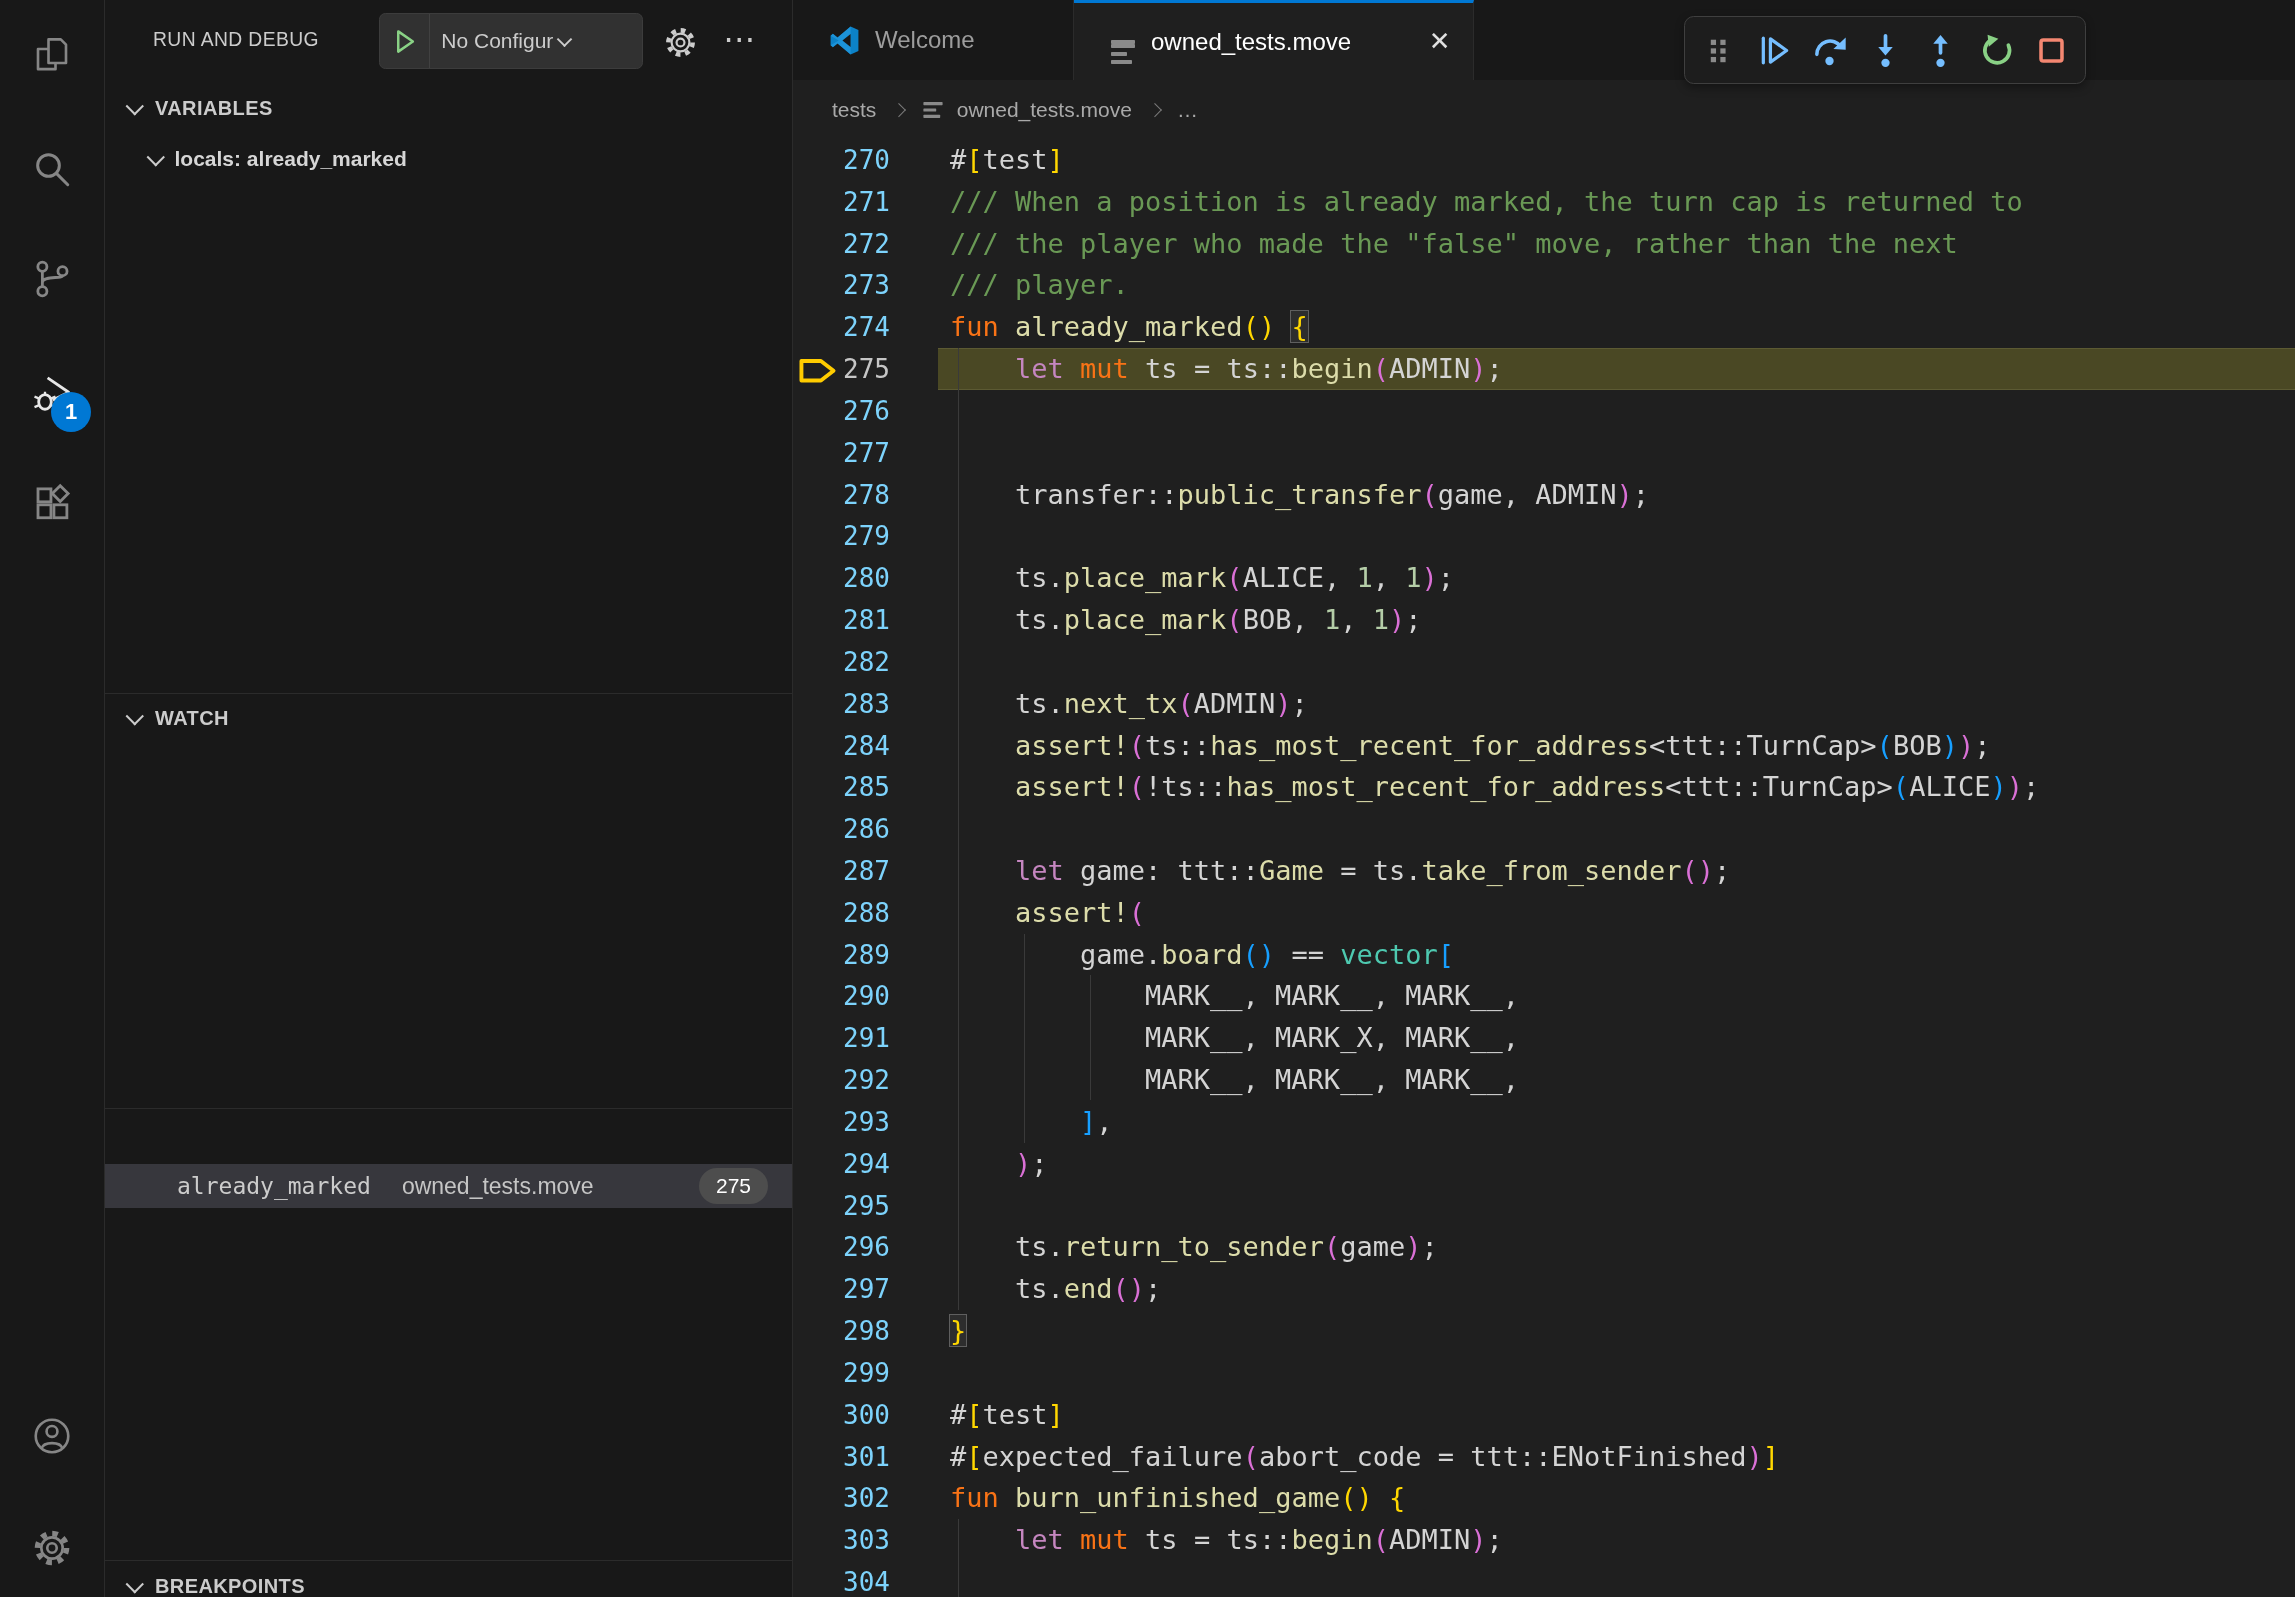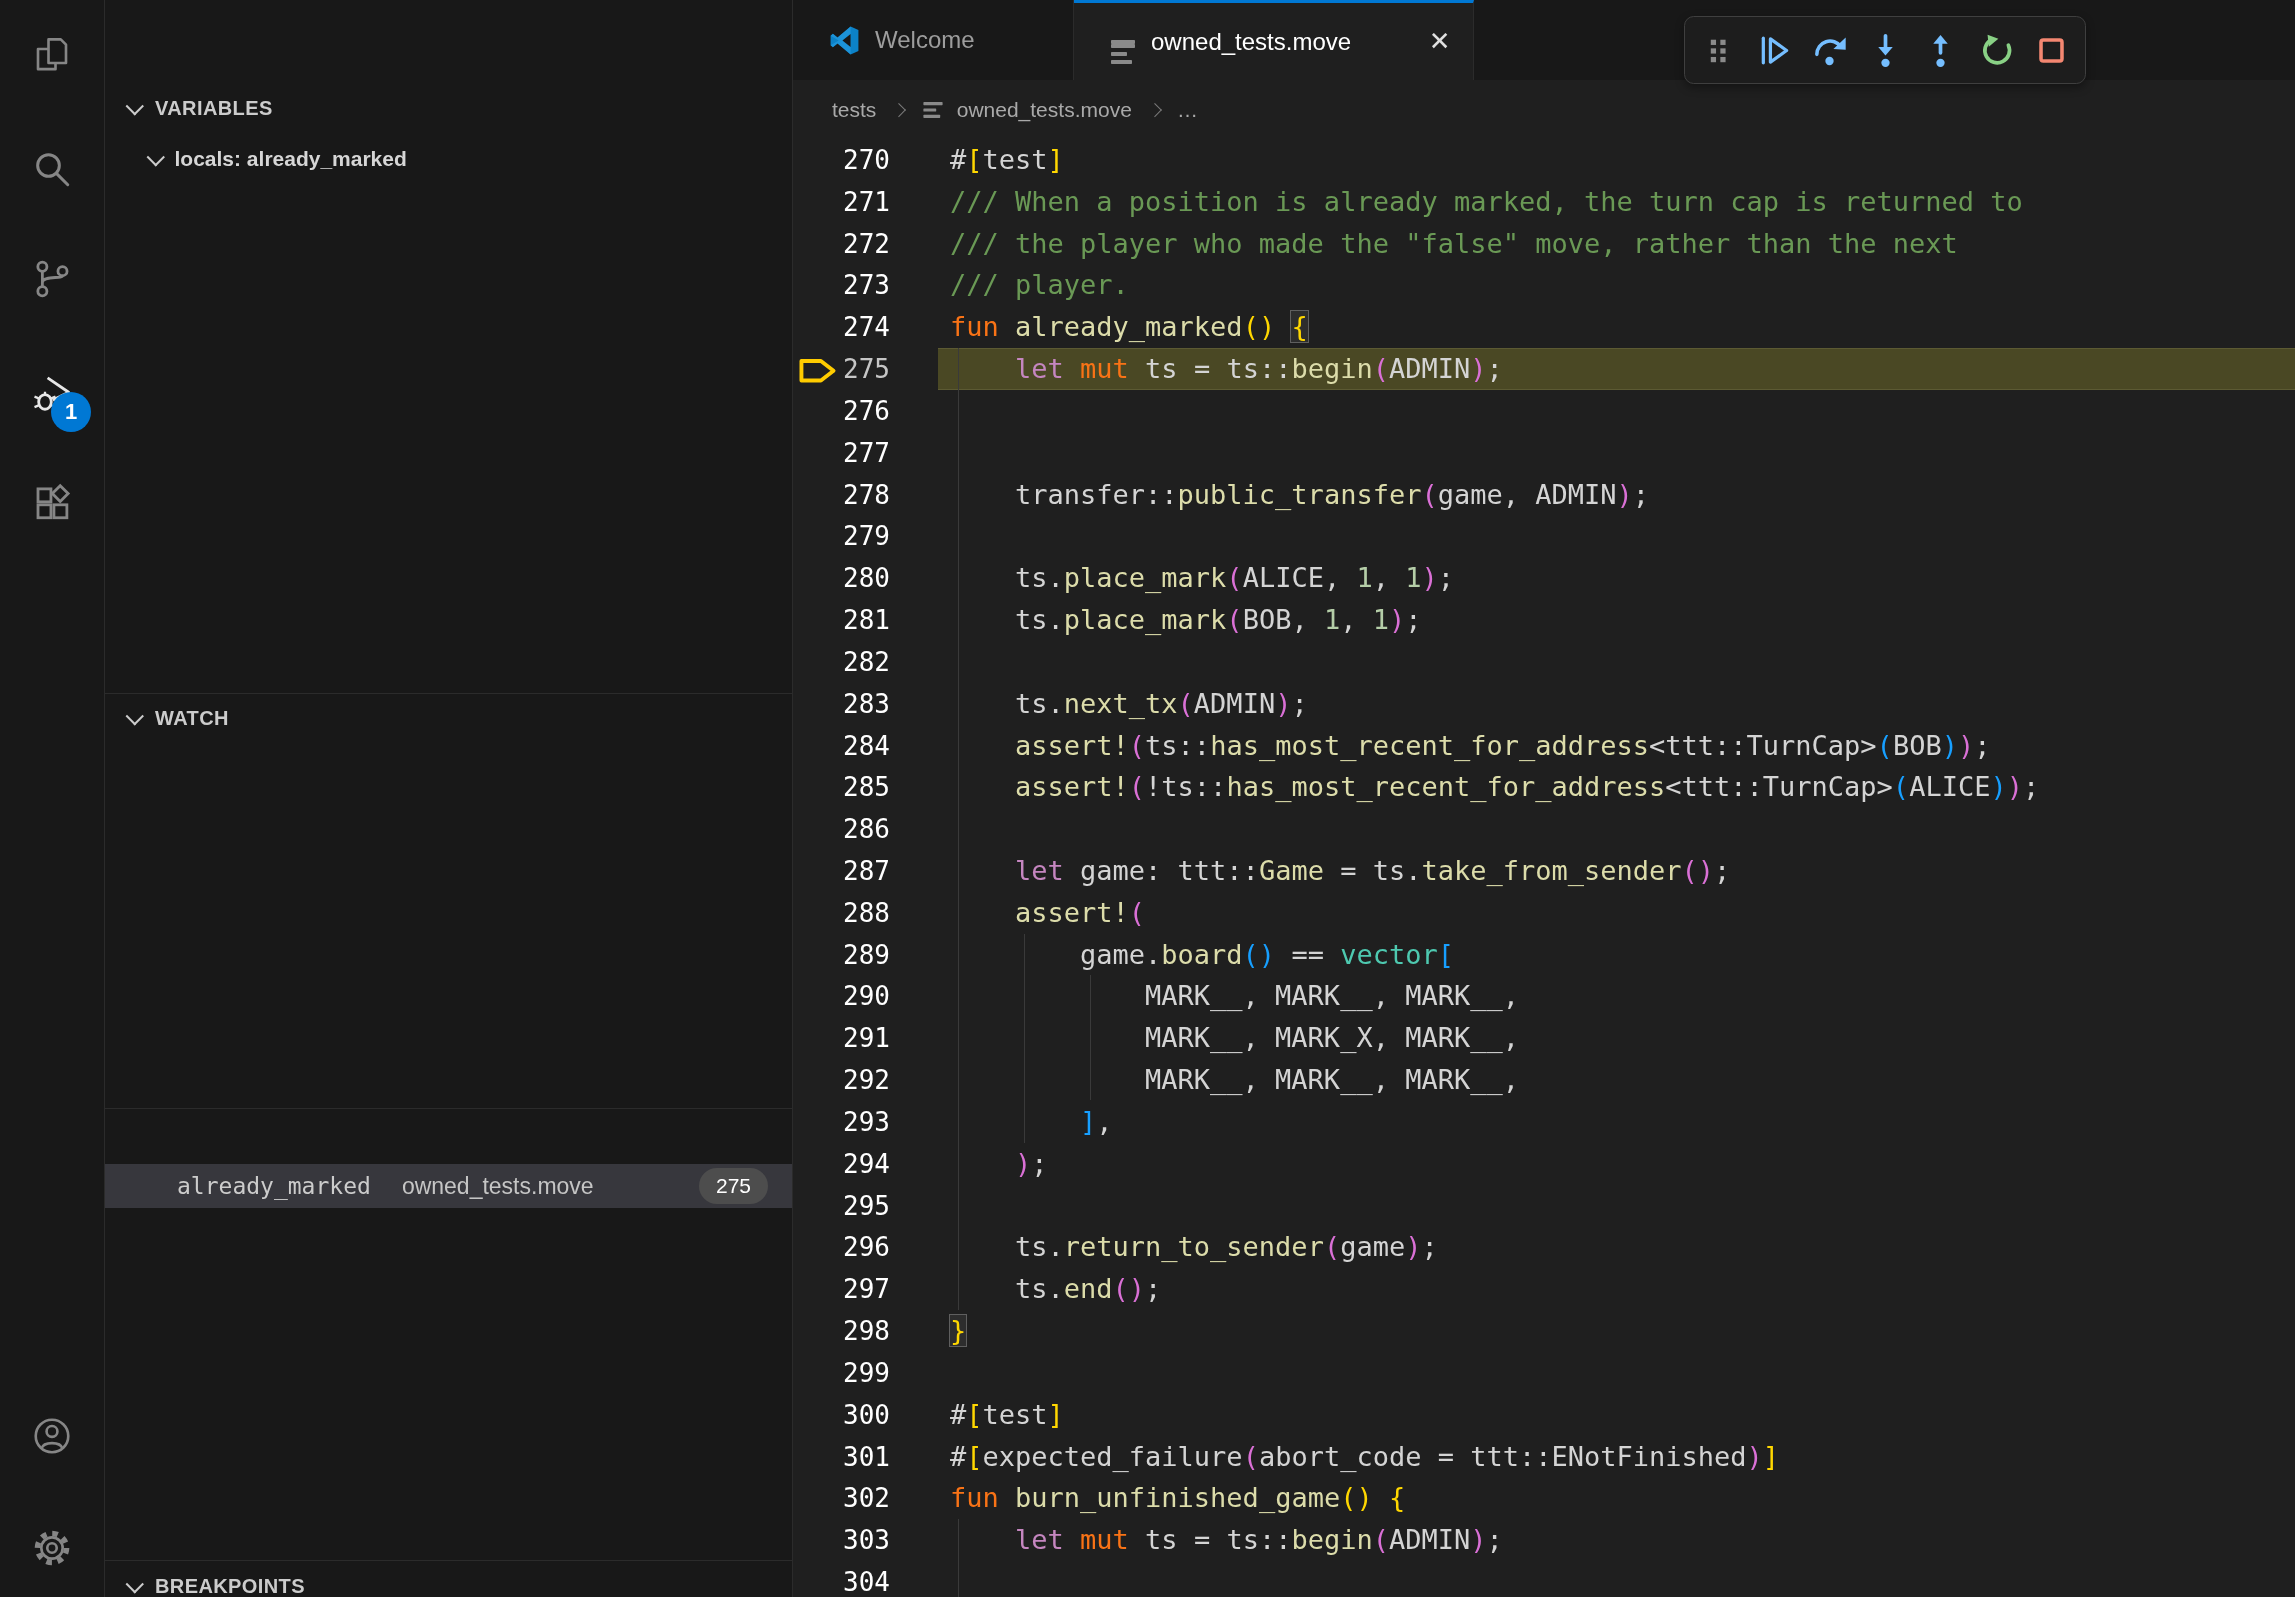--- a/index.html
+++ b/index.html
@@ -92,21 +92,21 @@
             transform:rotate(45deg); margin:0 17.7px; flex:none; }
   .bc-item { cursor:pointer; white-space:nowrap; }
   .breadcrumb .move-icon { margin-right:11.3px; transform:scale(.8); }
 
   
   .code-area { position:absolute; left:0; top:139px; right:0; bottom:0; overflow:hidden;
                font-family:"DejaVu Sans Mono", monospace; font-size:27px; }
   .code-line { position:absolute; left:0; width:100%; height:42px; line-height:42px; }
   .hl-bar { position:absolute; left:145px; right:0; height:42px; background:#4a4824;
             border-top:1.6px solid #5c5a33; border-bottom:1.6px solid #5c5a33; z-index:0; }
-  .lnum { position:absolute; left:0; width:97px; text-align:right; color:#ffffff;
+  .lnum { position:absolute; left:0; width:97px; text-align:right; color:#7dd3fc;
           font-size:26px; z-index:2; cursor:pointer; }
   .lnum.cur { color:#c6c6c6; }
   .lcontent { position:absolute; left:157px; white-space:pre; z-index:2; cursor:text; }
   .gut-icon { position:absolute; left:4.8px; top:6.4px; width:39px; height:29px; z-index:3; }
   .guide { position:absolute; width:0; border-left:1.6px solid #3a3a3a; z-index:1; }
   .tk-w{color:#d4d4d4} .tk-kw{color:#f97316} .tk-ctl{color:#c586c0} .tk-fn{color:#dcdcaa}
   .tk-ty{color:#4ec9b0} .tk-cm{color:#6a9955} .tk-num{color:#b5cea8}
   .tk-b1{color:#ffd700} .tk-b2{color:#da70d6} .tk-b3{color:#179fff}
   .tk-b1m{color:#ffd700; outline:1.6px solid #5f5f5f; background:rgba(110,110,110,.18)}
 </style>
@@ -162,20 +162,40 @@
     <div class="ab-item" style="top:1508px">
       <svg viewBox="0 0 24 24" fill="none" stroke="currentColor">
         <circle cx="12" cy="12" r="8.3" stroke-width="3.2" stroke-dasharray="3.2 3.3"></circle>
         <circle cx="12" cy="12" r="6.1" stroke-width="1.5"></circle>
           <circle cx="12" cy="12" r="2.7" stroke-width="1.5"></circle>
       </svg>
     </div>
   </div>
 
   <div class="sidebar">
+    <div class="sb-header">
+      <span class="sb-title">RUN AND DEBUG</span>
+      <div class="cfg-btn">
+        <span class="cfg-play">
+          <svg viewBox="0 0 20 24" fill="none" stroke="#89d185" stroke-width="2.2" stroke-linejoin="round">
+            <path d="M4 3 L17 12 L4 21 Z"></path>
+          </svg>
+        </span>
+        <span class="cfg-label">No Configur</span>
+        <span class="chev small cfg-chev"></span>
+      </div>
+      <span class="sb-gear">
+        <svg viewBox="0 0 24 24" fill="none" stroke="currentColor">
+          <circle cx="12" cy="12" r="8.3" stroke-width="3.2" stroke-dasharray="3.2 3.3"></circle>
+          <circle cx="12" cy="12" r="6.1" stroke-width="1.5"></circle>
+            <circle cx="12" cy="12" r="2.7" stroke-width="1.5"></circle>
+        </svg>
+      </span>
+      <span class="sb-dots">⋯</span>
+    </div>
 
     <div class="sec-header" style="top:87px">
       <span class="chev"></span>
       <span class="sec-title">VARIABLES</span>
     </div>
     <div class="locals-row">
       <span class="chev"></span>
       <span class="locals-label">locals: already_marked</span>
     </div>
 

